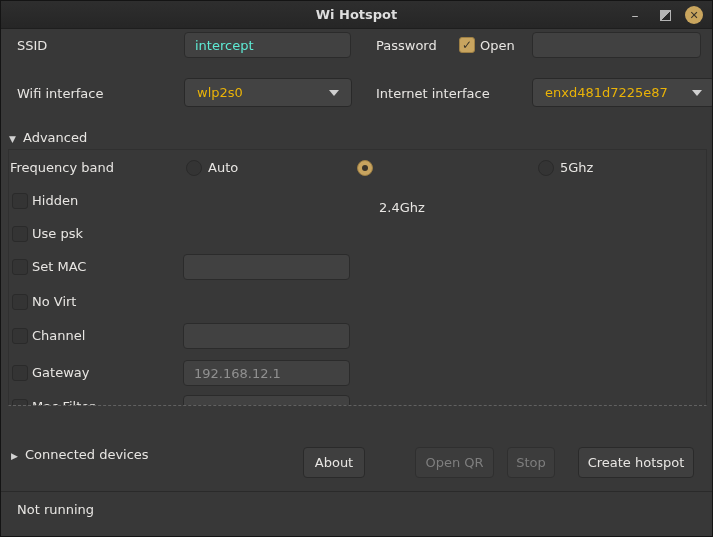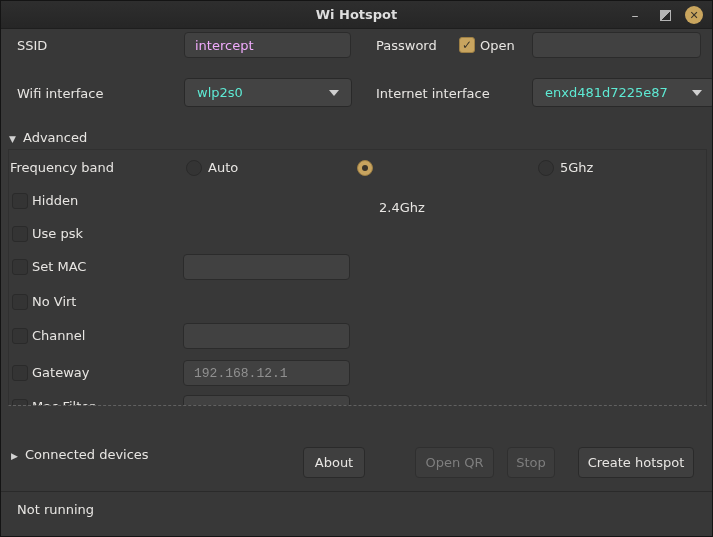--- a/index.html
+++ b/index.html
@@ -24,31 +24,31 @@
   .restore-glyph { width:9px; height:9px; border:1px solid #b5b5b5;
     background:linear-gradient(135deg,#b5b5b5 50%,transparent 50%); }
   .btn-close { right:9px; background:#c9a55e; border-radius:50%;
     color:#39342a; font-size:11px; font-weight:bold; }
   
   .lbl { position:absolute; white-space:nowrap; color:#e8e6e3; }
   
   .inp {
     position:absolute; box-sizing:border-box; height:26px;
     background:#414141; border:1px solid #2b2b2b; border-radius:4px;
-    color:#f0abfc; font:13px "DejaVu Sans","Liberation Sans",sans-serif;
+    color:#5eead4; font:13px "DejaVu Sans","Liberation Sans",sans-serif;
     padding:0 10px; outline:none;
   }
   .inp::placeholder { color:#909090; opacity:1; }
   
   .combo {
     position:absolute; box-sizing:border-box; height:29px;
     background:#434343; border:1px solid #292929; border-radius:4px;
     display:flex; align-items:center; padding:0 12px; cursor:default;
   }
-  .combo-text { flex:1; color:#5eead4; }
+  .combo-text { flex:1; color:#eab308; }
   .combo-arrow { width:0; height:0; border-left:5px solid transparent;
     border-right:5px solid transparent; border-top:6px solid #d0d0d0; }
   
   .cb { position:absolute; width:16px; height:16px; box-sizing:border-box;
     background:#343434; border:1px solid #2a2a2a; border-radius:3px;
     display:flex; align-items:center; justify-content:center; }
   .cb.checked { background:#c8a45f; border-color:#9d7f44; color:#3a342a;
     font-size:12px; font-weight:bold; }
   .radio { position:absolute; width:16px; height:16px; box-sizing:border-box;
     background:#343434; border:1px solid #2a2a2a; border-radius:50%;
@@ -137,21 +137,21 @@
 
     <div class="cb" style="left:3px; top:144px;"></div>
     <div class="lbl" style="left:23px; top:144px;">No Virt</div>
 
     <div class="cb" style="left:3px; top:178px;"></div>
     <div class="lbl" style="left:23px; top:178px;">Channel</div>
     <input class="inp" style="left: 174px; top: 173px; width: 167px;" value="">
 
     <div class="cb" style="left:3px; top:215px;"></div>
     <div class="lbl" style="left:23px; top:215px;">Gateway</div>
-    <input class="inp" style="left: 174px; top: 210px; width: 167px; font-family: Liberation Mono, monospace;" placeholder="192.168.12.1">
+    <input class="inp" style="left: 174px; top: 210px; width: 167px;" placeholder="192.168.12.1">
 
     <div class="cb" style="left:3px; top:249px;"></div>
     <div class="lbl" style="left:23px; top:249px;">Mac Filter</div>
     <input class="inp" style="left: 174px; top: 245px; width: 167px;" value="">
   </div>
 
   <div class="lbl" style="left:10px; top:414px;margin-top:32px;">
     <span class="exp-arrow">▶</span><span>Connected devices</span>
   </div>
 

